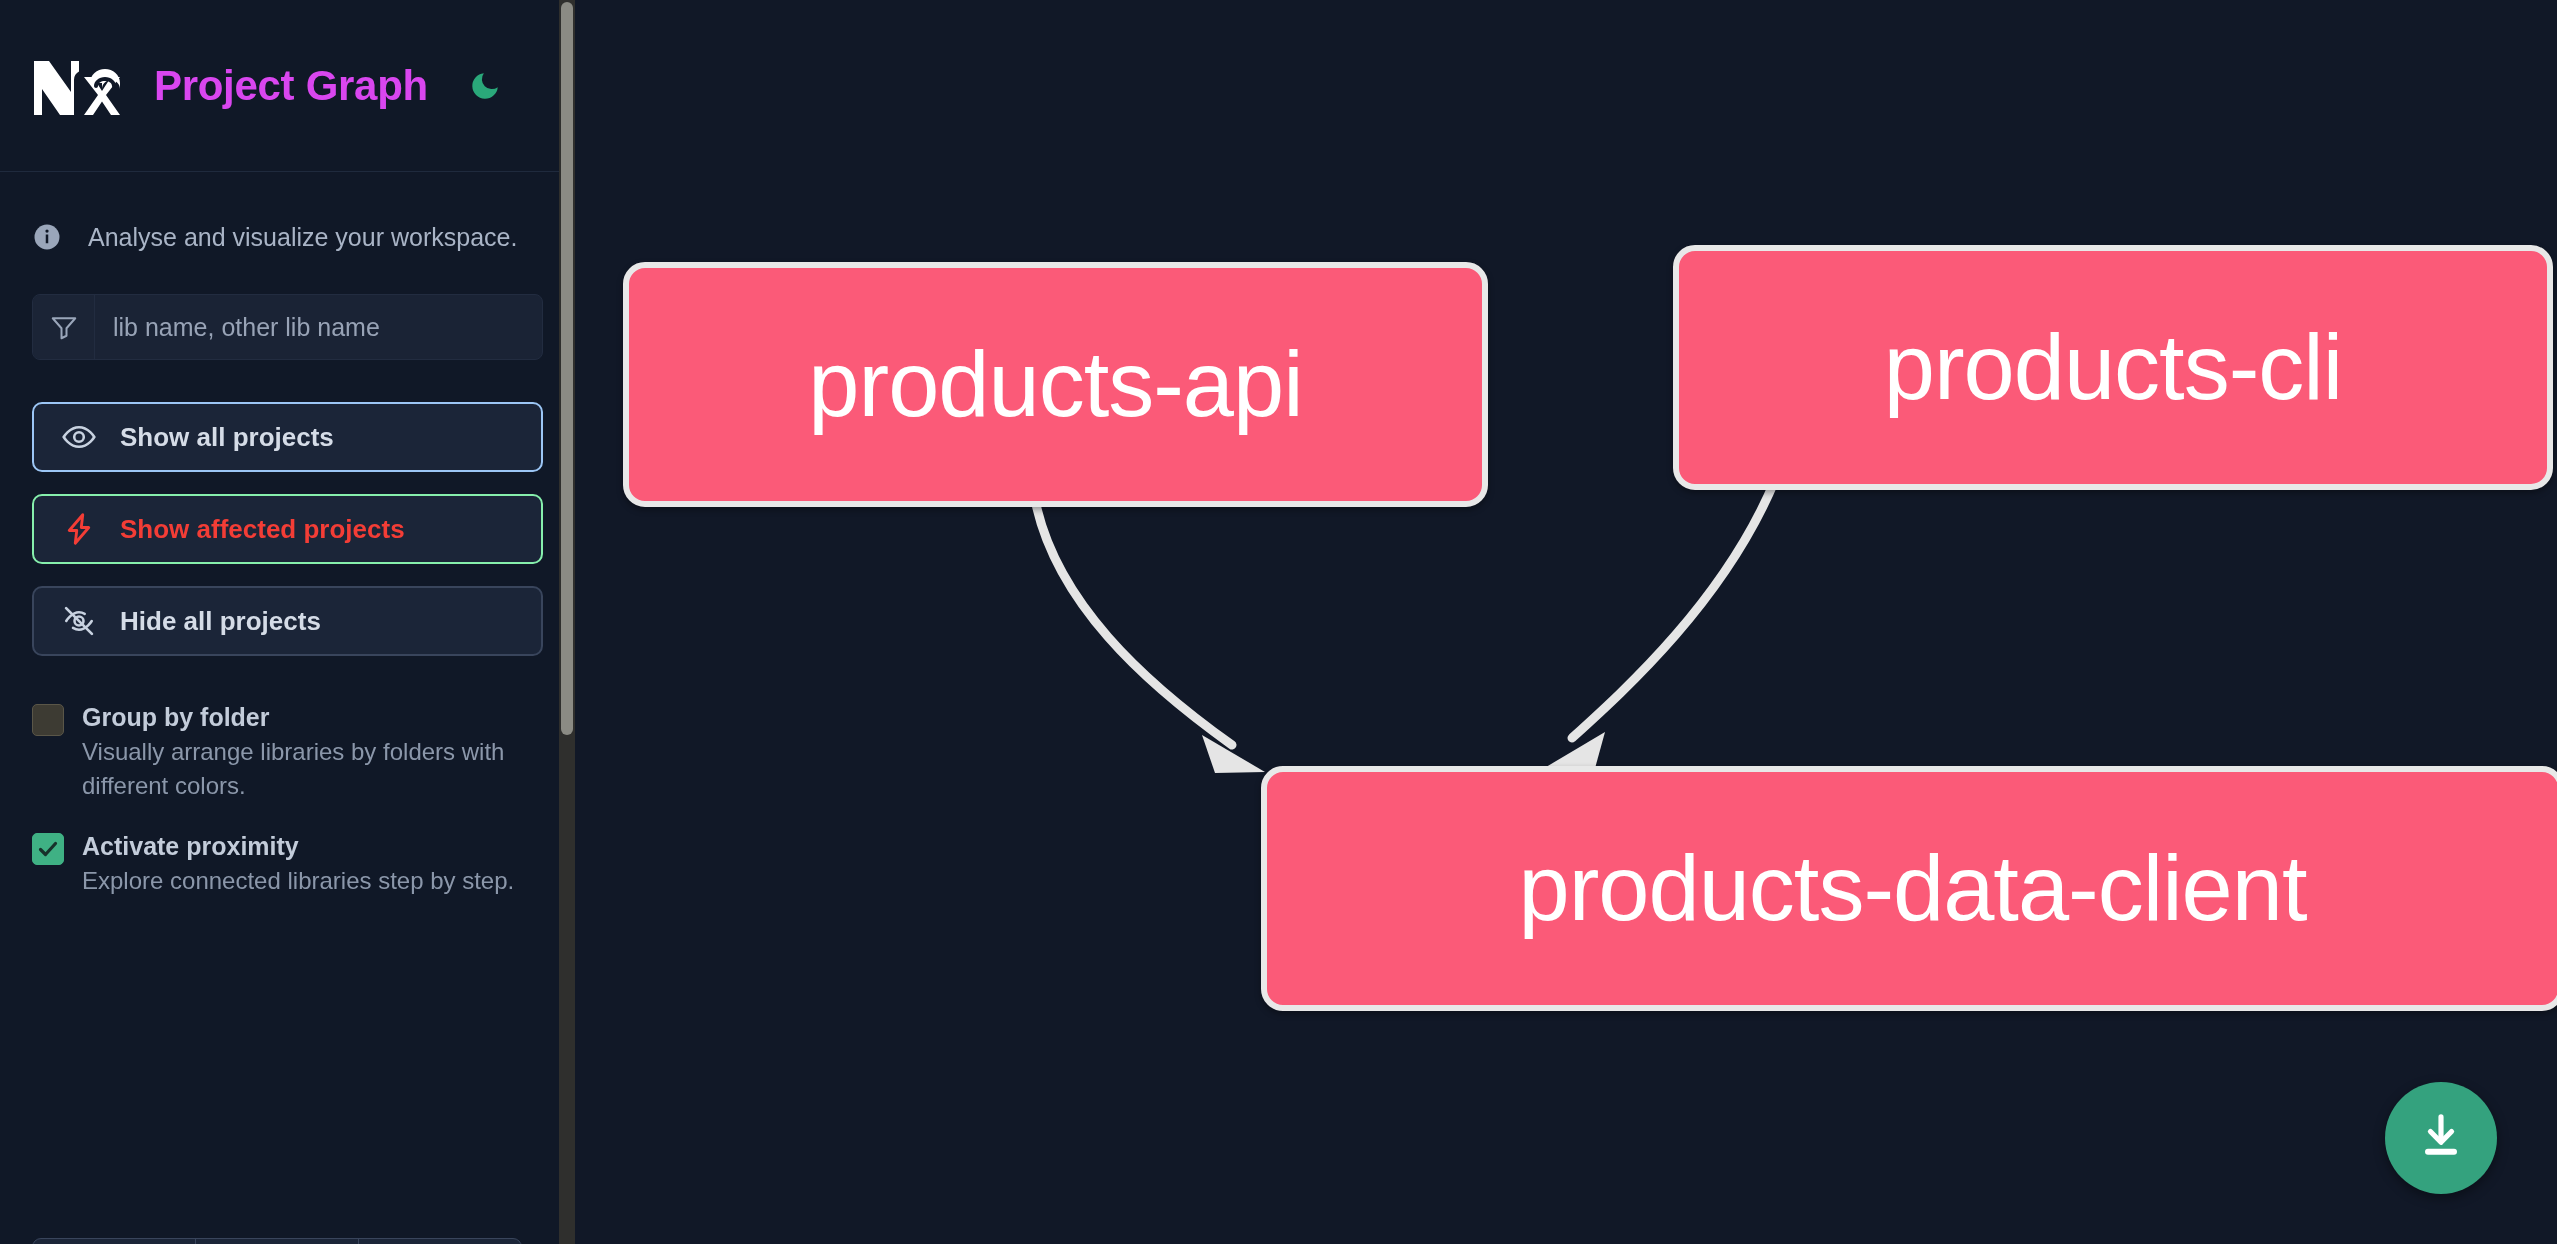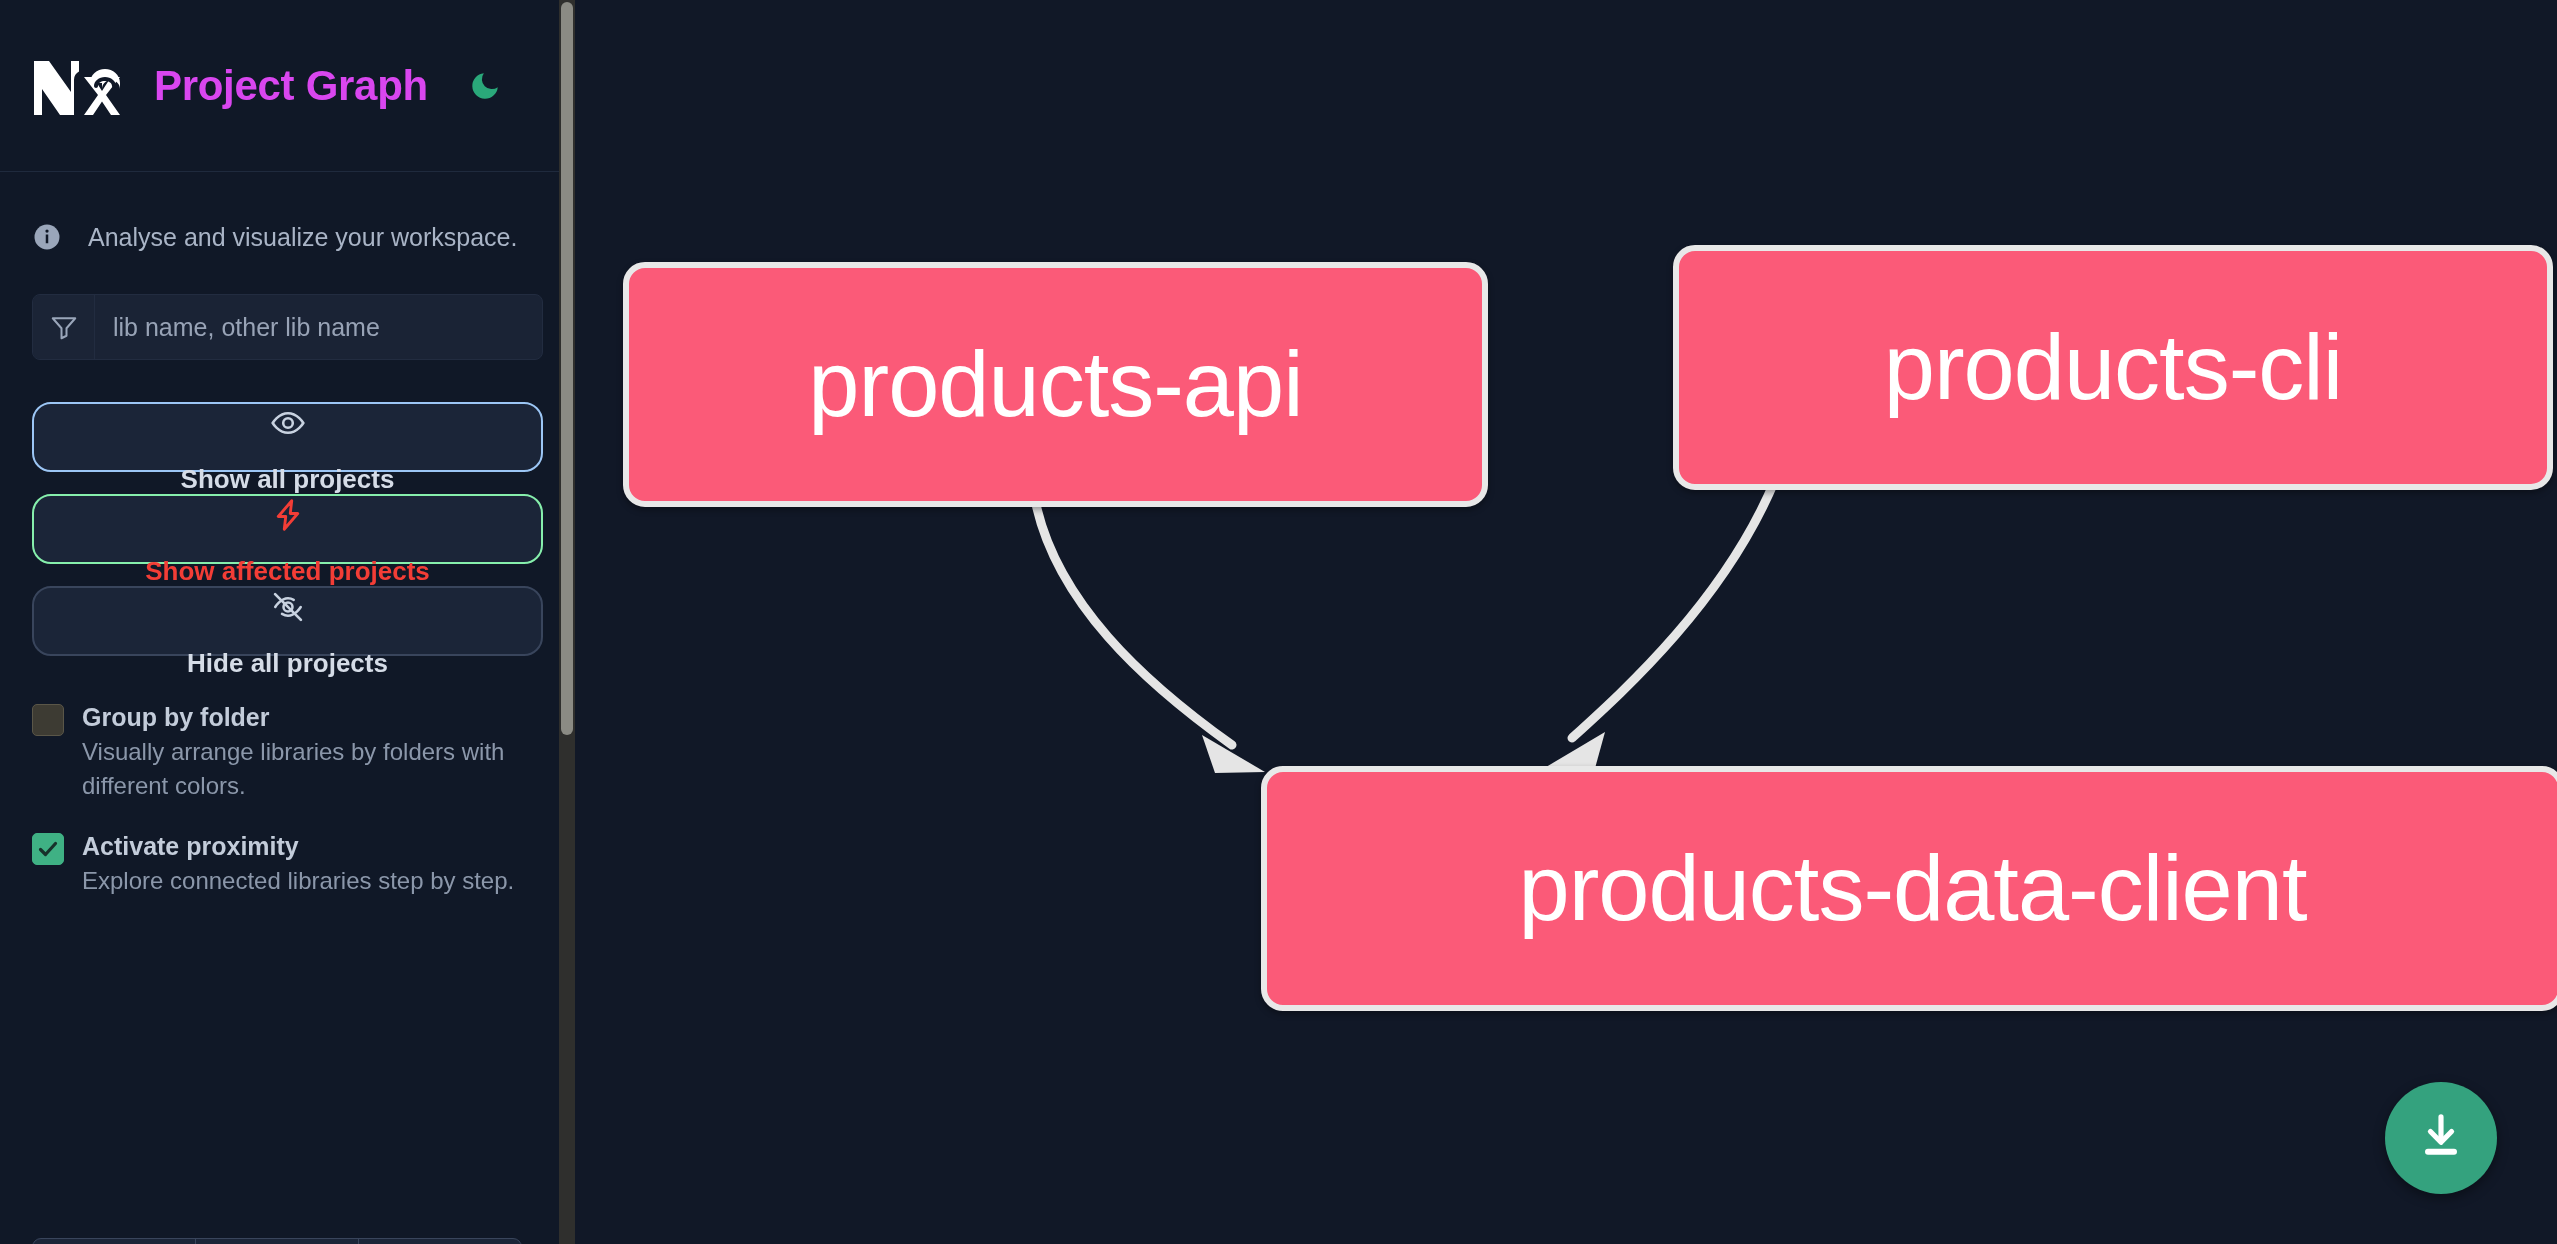--- a/index.html
+++ b/index.html
@@ -129,26 +129,25 @@
     max-width: 478px;
   }
 
   
   .btn-stack { padding: 0 32px; margin-top: 42px; display: flex; flex-direction: column; gap: 22px; }
   .act-btn {
     height: 70px;
     display: flex; align-items: center;
     gap: 22px;
     padding: 0 26px;
-    border-radius: 19px;
+    border-radius: 10px;
     background: #1b2538;
     cursor: pointer;
     font-size: 26px;
     font-weight: 700;
-    flex-direction: column;
   }
   .act-btn.blue { border: 2px solid #9cc6f5; color: #d5dce7; }
   .act-btn.red { border: 2px solid #86efac; color: #f33d36; }
   .act-btn.gray { border: 2px solid #39455c; color: #d5dce7; }
   .act-icon { width: 38px; height: 38px; flex: 0 0 auto; display:flex; align-items:center; justify-content:center;}
 
   
   .seg-ctl {
     position: absolute;
     left: 32px; top: 1238px;

